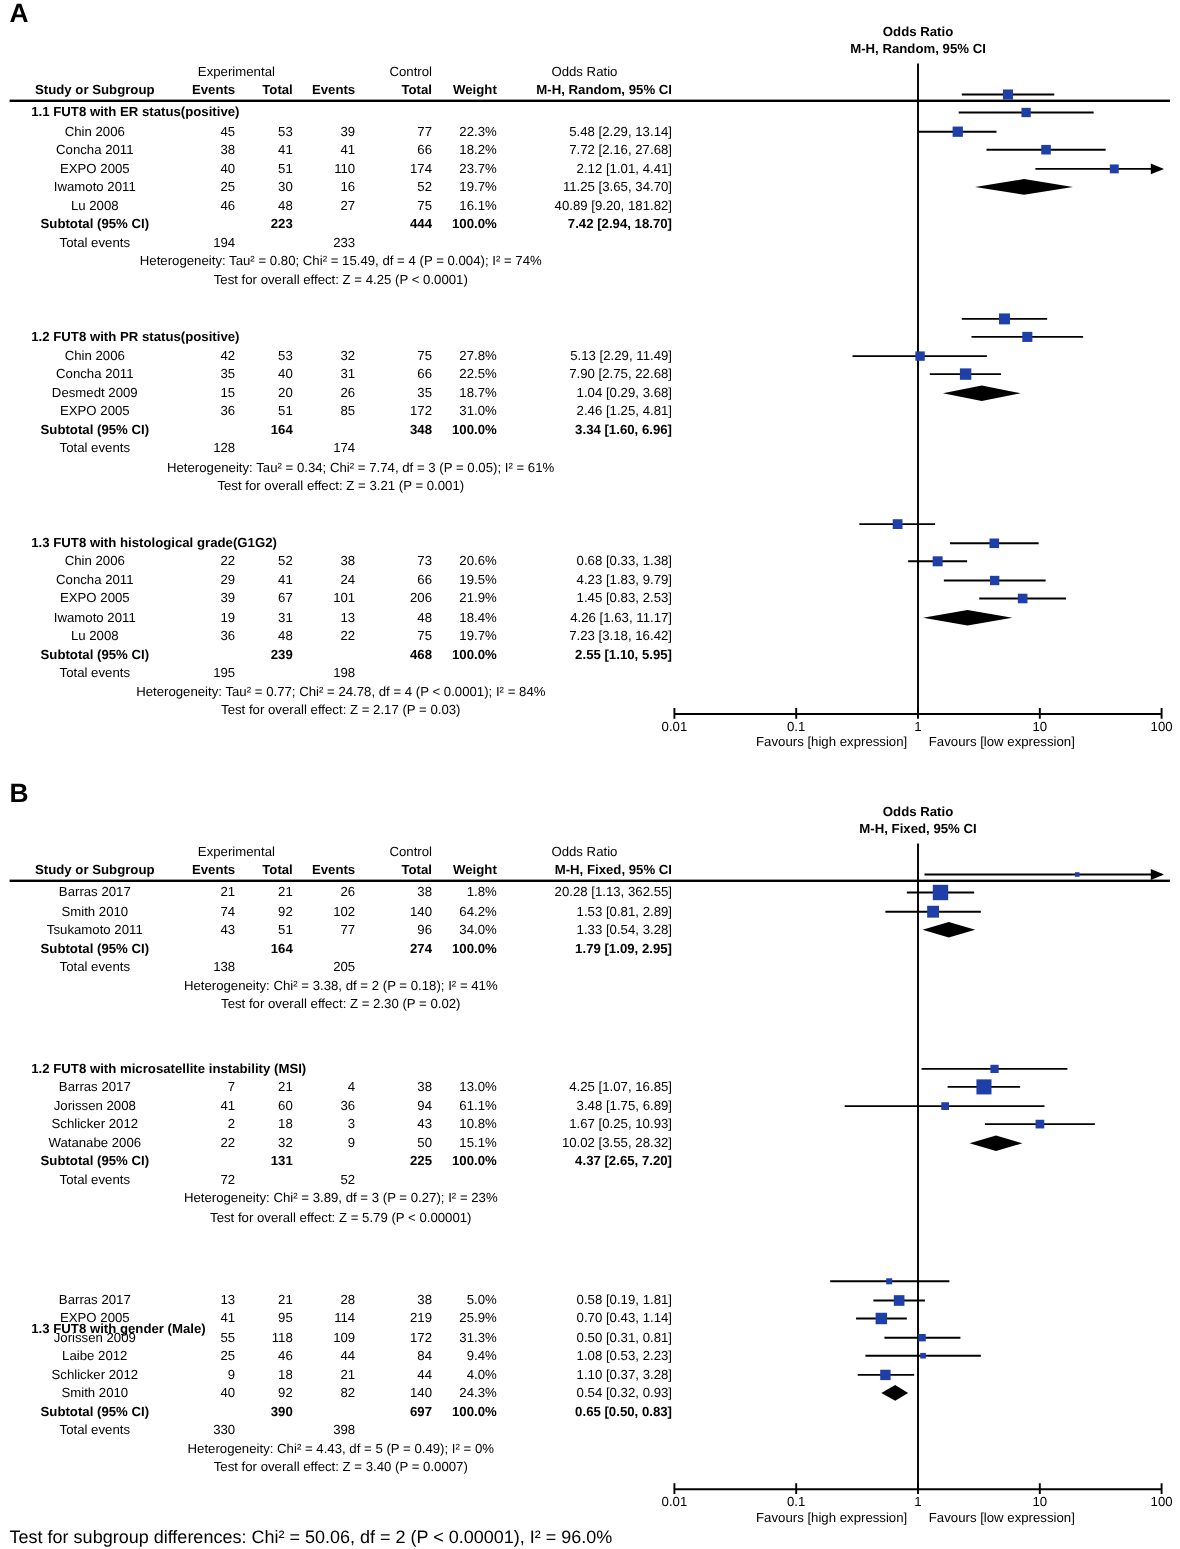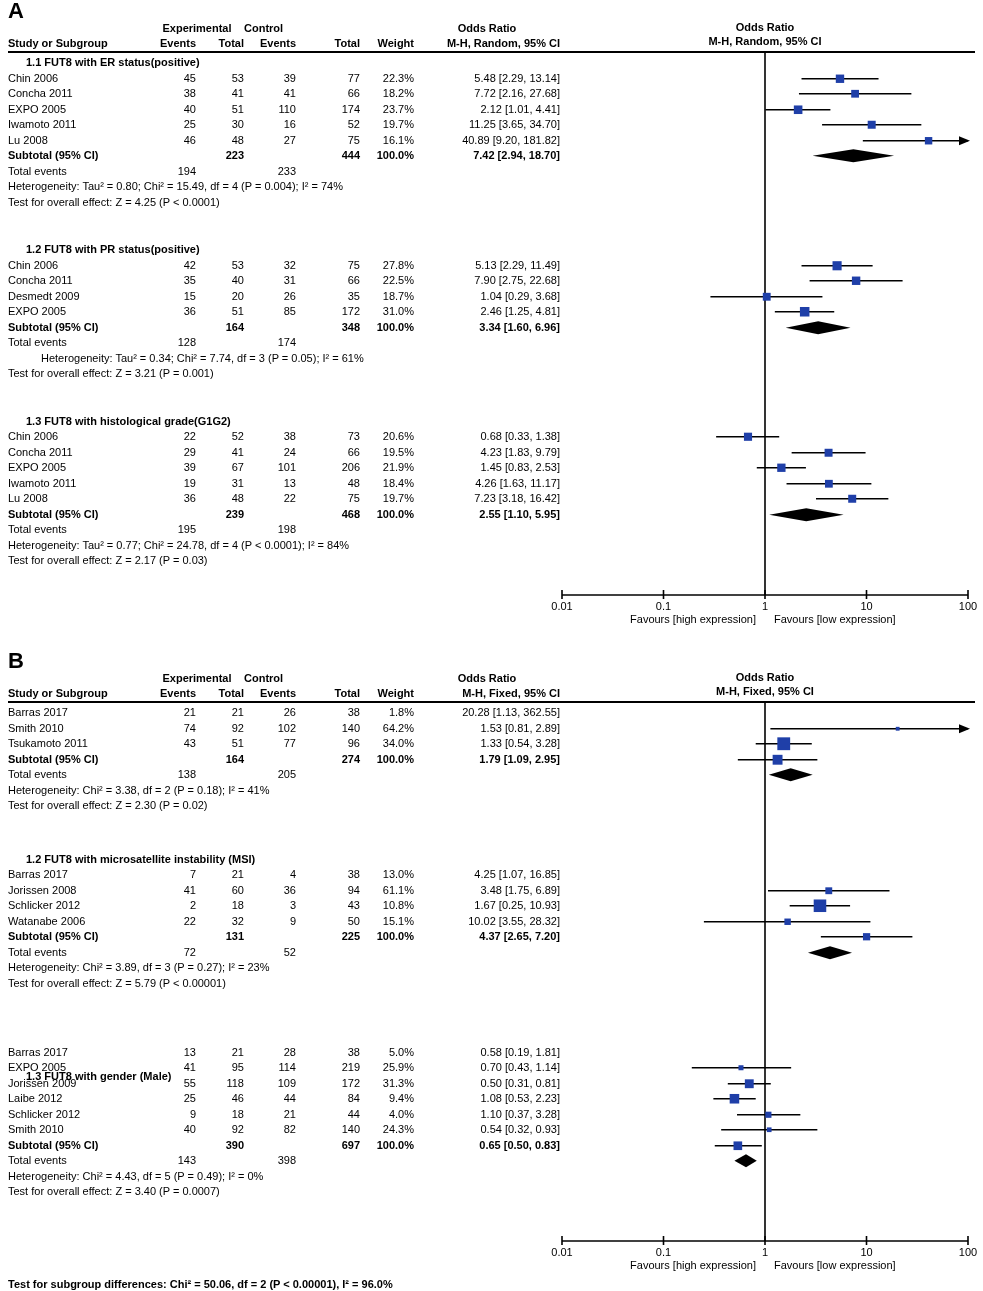--- a/index.html
+++ b/index.html
@@ -11,44 +11,44 @@
   .panel { position:relative; width:983px; }
   #panelA { height:650px; }
   #panelB { height:641px; }
   .panel-letter { font-size:22px; font-weight:bold; line-height:21px; height:21px; padding-left:8px; }
   .grid {
     display:grid;
     grid-template-columns:142px 46px 48px 52px 64px 54px 146px;
     width:552px; padding-left:8px;
     font-size:11px;
   }
-  .hdr1 { height:14px; line-height:14px; font-weight:bold; }
+  .hdr1 { height:14px; line-height:14px; font-weight:normal;margin-top:32px; }
   .hdr1 .g-exp { grid-column:2/4; text-align:center; }
-  .hdr1 .g-ctl { grid-column:4/6; text-align:left; }
+  .hdr1 .g-ctl { grid-column:4/6; text-align:right; }
   .hdr1 .g-or  { grid-column:7; text-align:center; }
   .hdr2 { height:16px; line-height:16px; font-weight:bold; }
-  .l { text-align:left; }
+  .l { text-align:center; }
   .r { text-align:right; }
   .divider { margin-left:8px; width:967px; height:0; border-bottom:2.5px solid #000; }
   .body { padding-top:2px; }
   .row { height:15.5px; line-height:15.5px; }
   .section-title { font-weight:bold; padding-left:18px; }
   .subtotal { font-weight:bold; }
   .plot-hdr {
     position:absolute; top:20px; left:765px; transform:translateX(-50%);
     text-align:center; font-size:11px; font-weight:bold; line-height:14px; white-space:nowrap;
   }
   .overlay { position:absolute; left:0; top:0; pointer-events:none; }
   .tick {
     position:absolute; transform:translateX(-50%);
     font-size:11px; line-height:12px; white-space:nowrap;
   }
   .fav { position:absolute; font-size:11px; line-height:12px; white-space:nowrap; }
   .fav-left { transform:translateX(-100%); }
-  .footer { position:absolute; left:8px; bottom:1px; font-size:11px;font-weight:bold; }
+  .footer { position:absolute; left:8px; bottom:1px; font-size:15px; }
 </style>
 </head>
 <body>
 
 <section class="panel" id="panelA">
   <div class="panel-letter">A</div>
   <div class="grid hdr1">
     <span class="l"></span>
     <span class="g-exp">Experimental</span>
     <span class="g-ctl">Control</span>
@@ -517,21 +517,21 @@
         <span class="l">Subtotal (95% CI)</span>
         <span class="r"></span>
         <span class="r">390</span>
         <span class="r"></span>
         <span class="r">697</span>
         <span class="r">100.0%</span>
         <span class="r">0.65 [0.50, 0.83]</span>
       </div>
       <div class="grid row">
         <span class="l">Total events</span>
-        <span class="r">143</span>
+        <span class="r">330</span>
         <span class="r"></span>
         <span class="r">398</span>
       </div>
       <div class="grid row">
         <span class="l" style="grid-column: 1 / -1;">Heterogeneity: Chi² = 4.43, df = 5 (P = 0.49); I² = 0%</span>
       </div>
       <div class="grid row">
         <span class="l" style="grid-column: 1 / -1;">Test for overall effect: Z = 3.40 (P = 0.0007)</span>
       </div>
       <div style="height: 38px;"></div>

